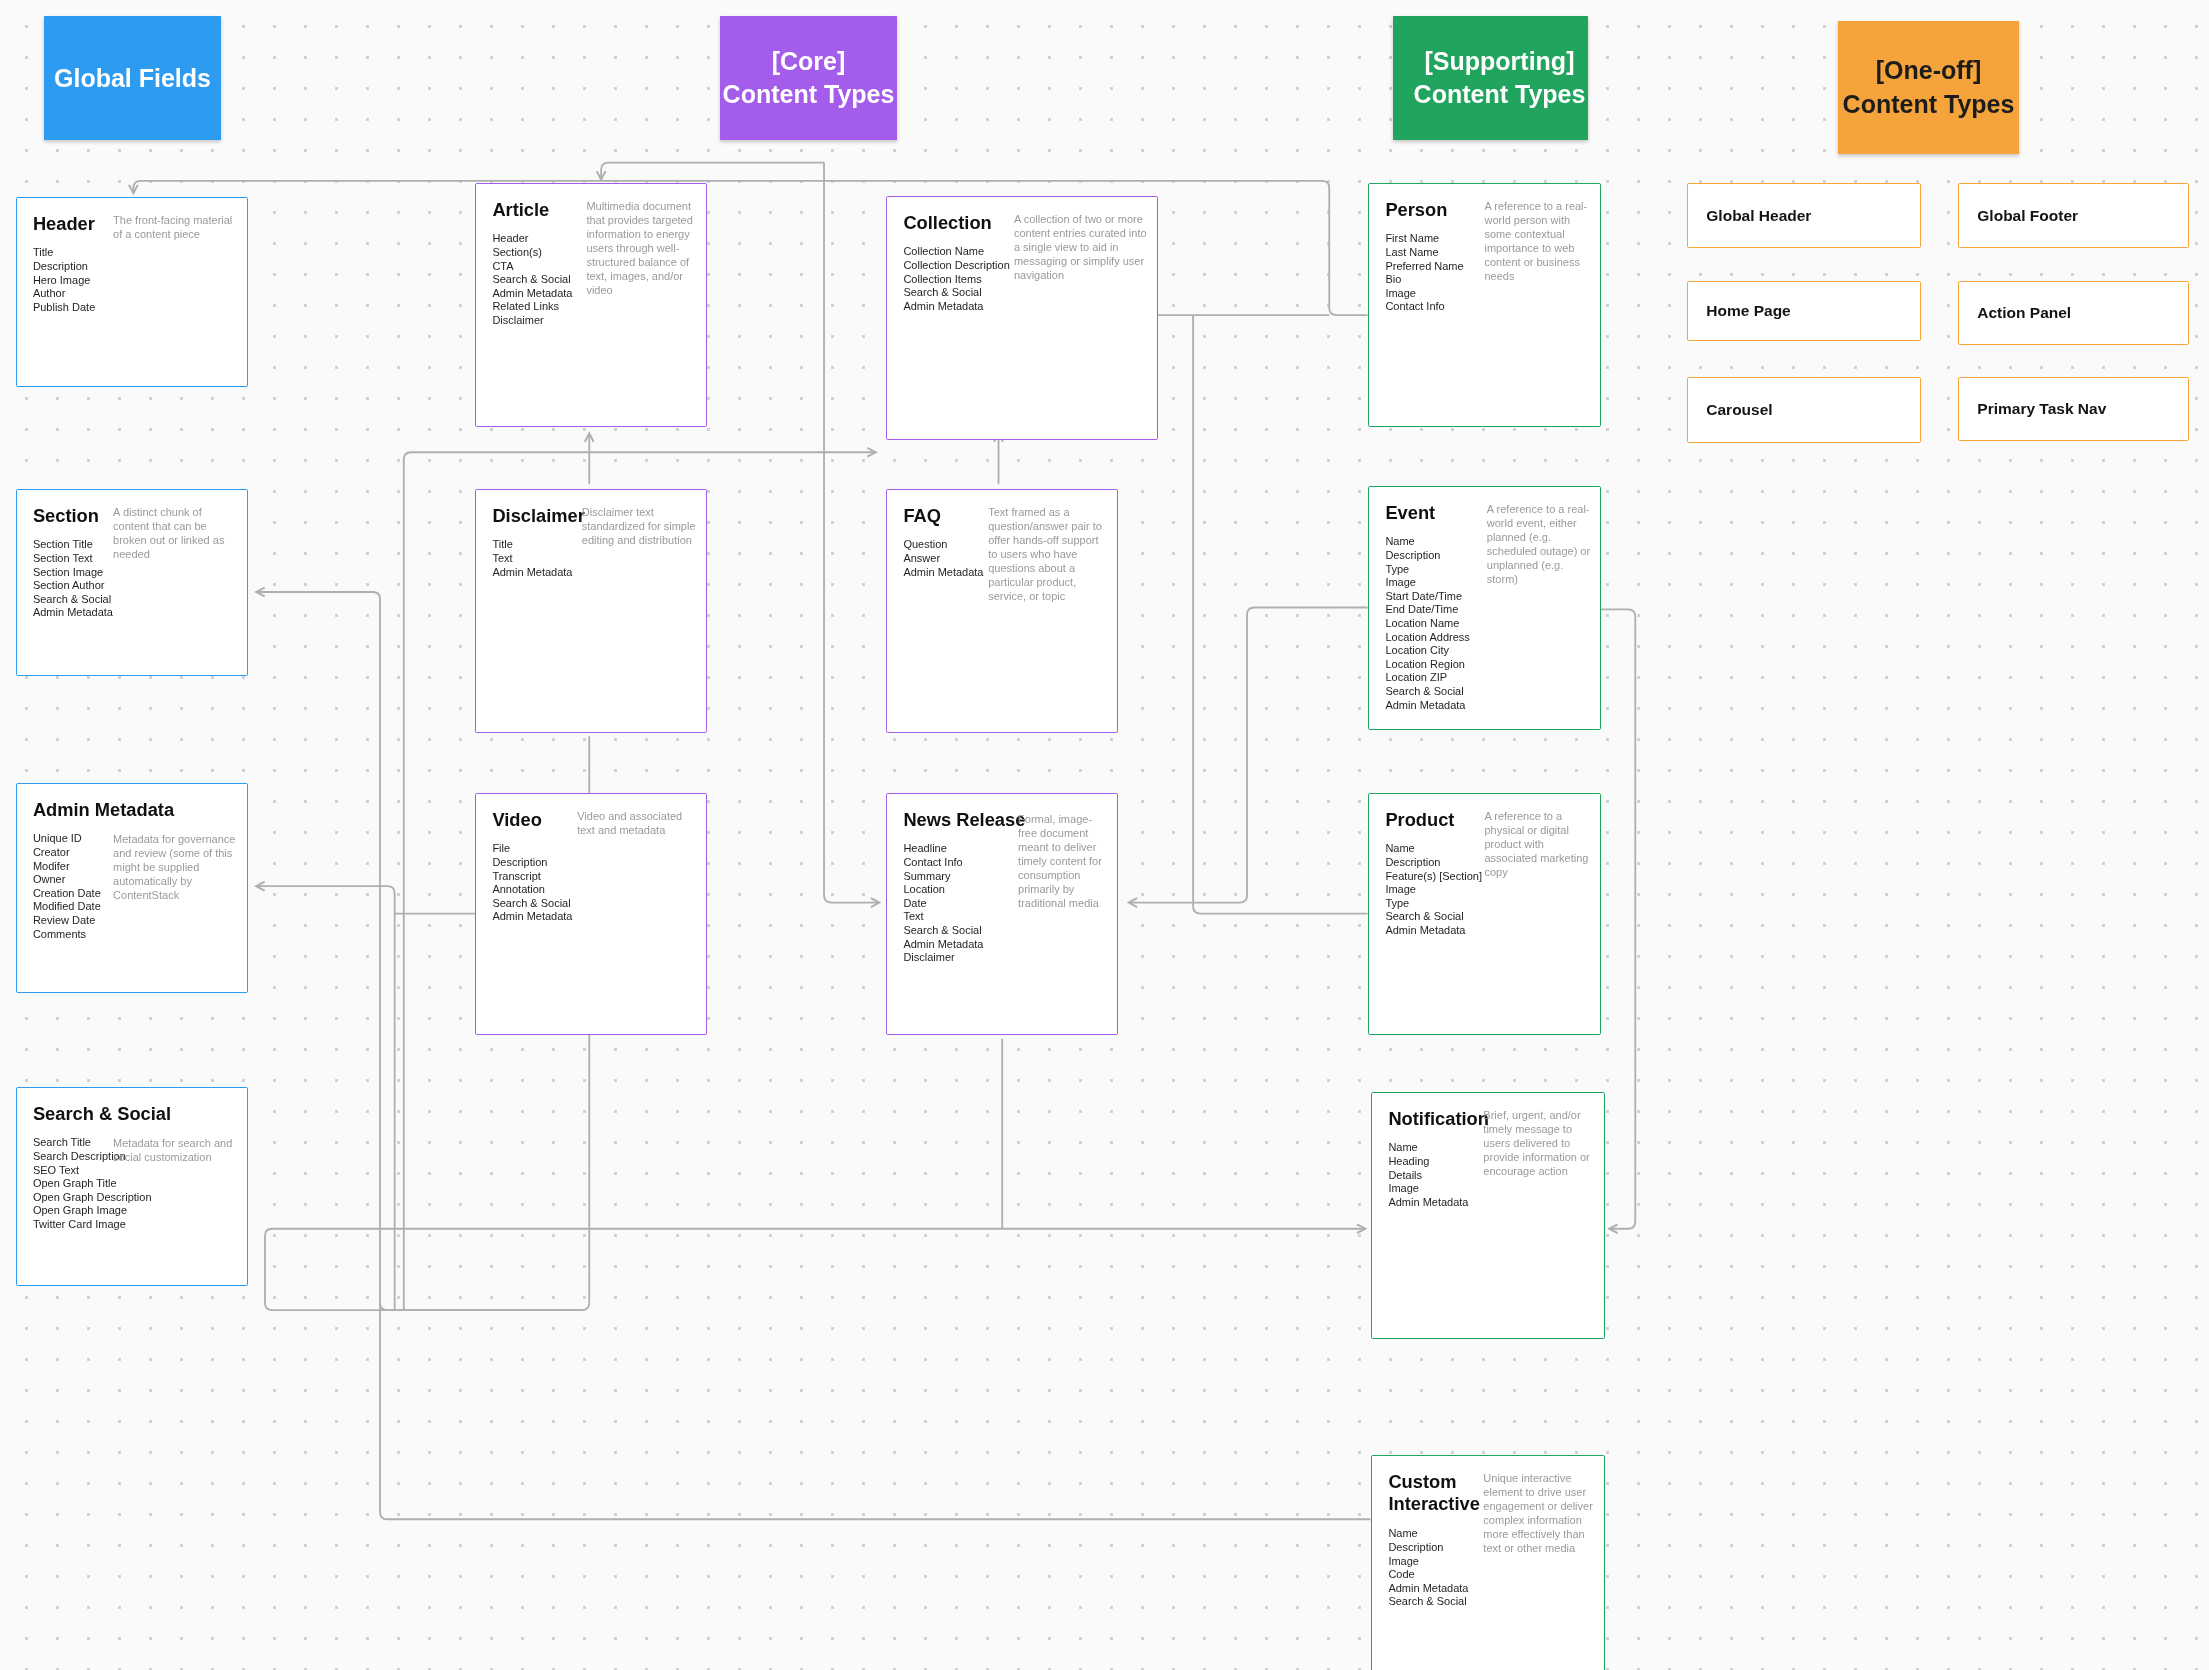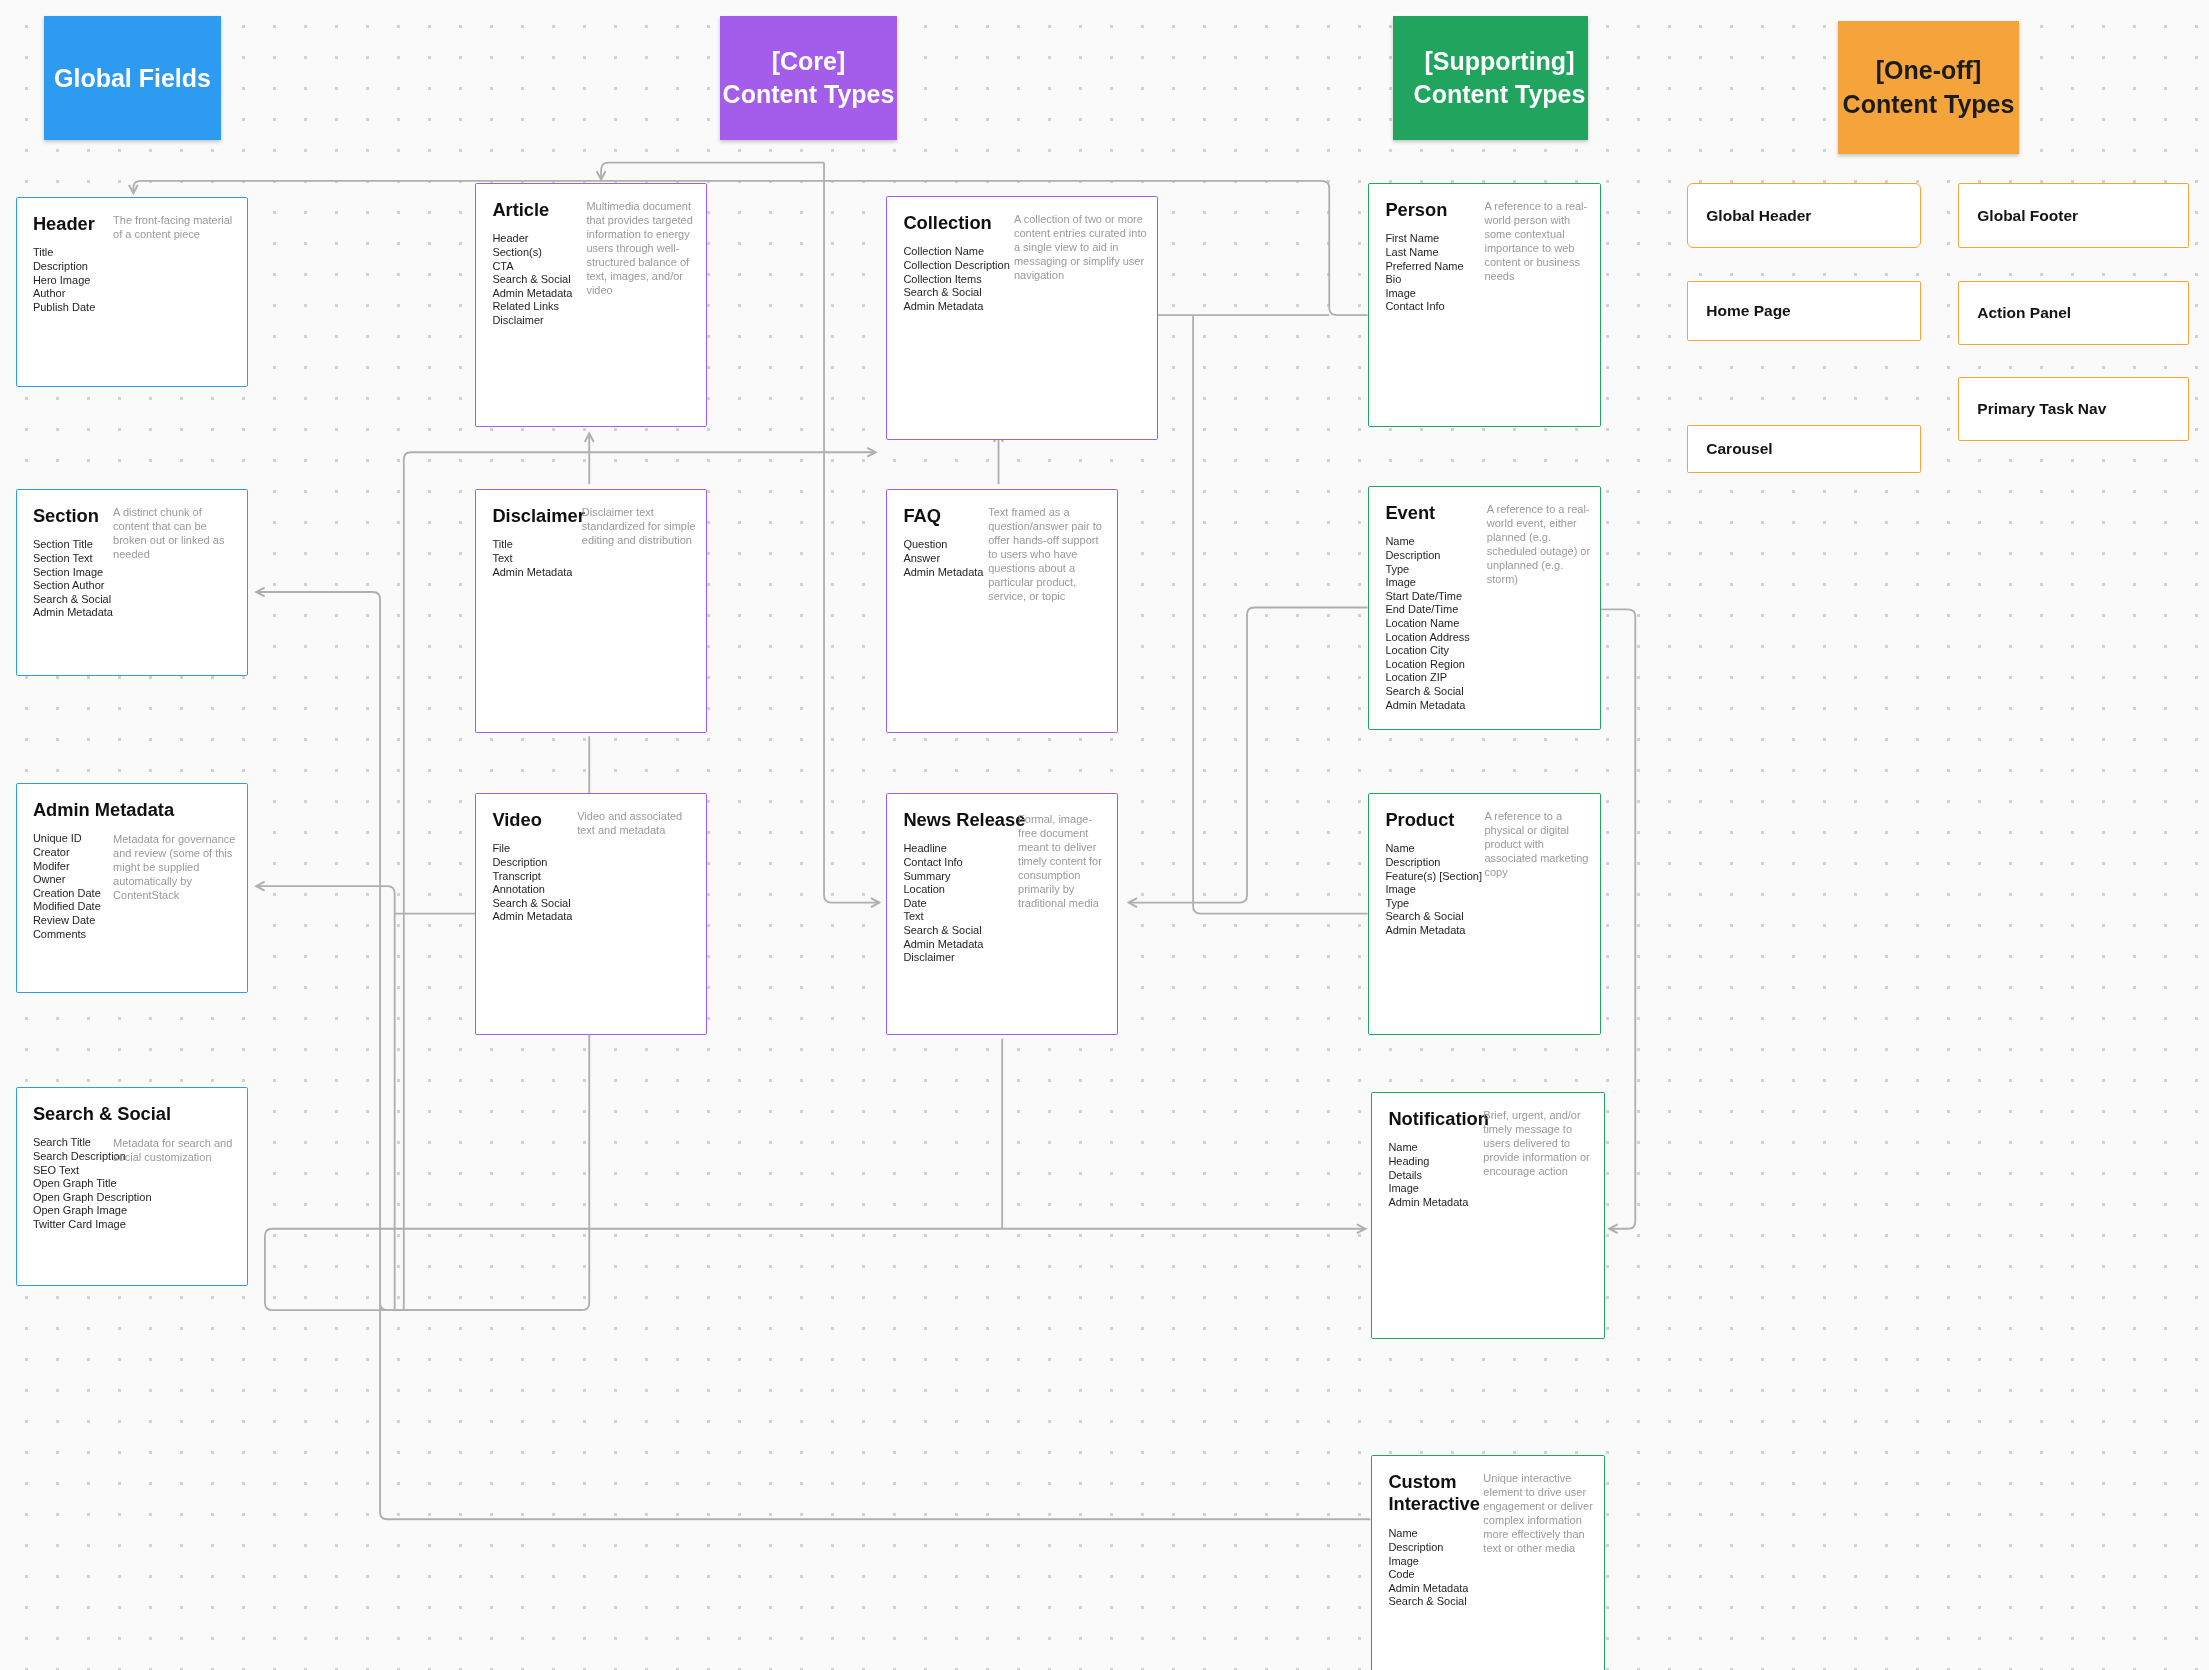--- a/index.html
+++ b/index.html
@@ -268,33 +268,33 @@
         <div class="card-desc" style="left: 48%; top: 14.6px;">Unique interactive element to drive user engagement or deliver complex information more effectively than text or other media</div>
         <ul class="fields">
           <li>Name</li>
           <li>Description</li>
           <li>Image</li>
           <li>Code</li>
           <li>Admin Metadata</li>
           <li>Search &amp; Social</li>
         </ul>
       </div>
-      <div class="mini c-orange" style="left: 1687px; top: 183px; width: 234px; height: 65px; border-radius: 6px;">
+      <div class="mini c-orange" style="left: 1687px; top: 183px; width: 234px; height: 65px;">
         <div>Global Header</div>
       </div>
       <div class="mini c-orange" style="left: 1958px; top: 183px; width: 231px; height: 65px;">
         <div>Global Footer</div>
       </div>
       <div class="mini c-orange" style="left: 1687px; top: 281px; width: 234px; height: 60px;">
         <div>Home Page</div>
       </div>
       <div class="mini c-orange" style="left: 1958px; top: 281px; width: 231px; height: 64px;">
         <div>Action Panel</div>
       </div>
-      <div class="mini c-orange" style="left: 1687px; top: 377px; width: 234px; height: 48px; margin-top: 48px;">
+      <div class="mini c-orange" style="left: 1687px; top: 377px; width: 234px; height: 66px;">
         <div>Carousel</div>
       </div>
       <div class="mini c-orange" style="left: 1958px; top: 377px; width: 231px; height: 64px;">
         <div>Primary Task Nav</div>
       </div>
     </div>
 </div>
 
 
 </body></html>

